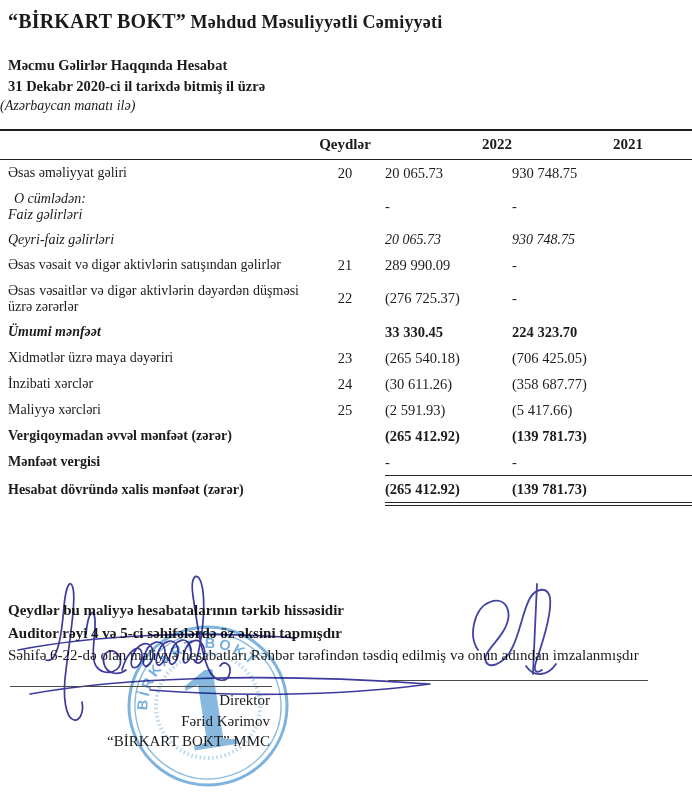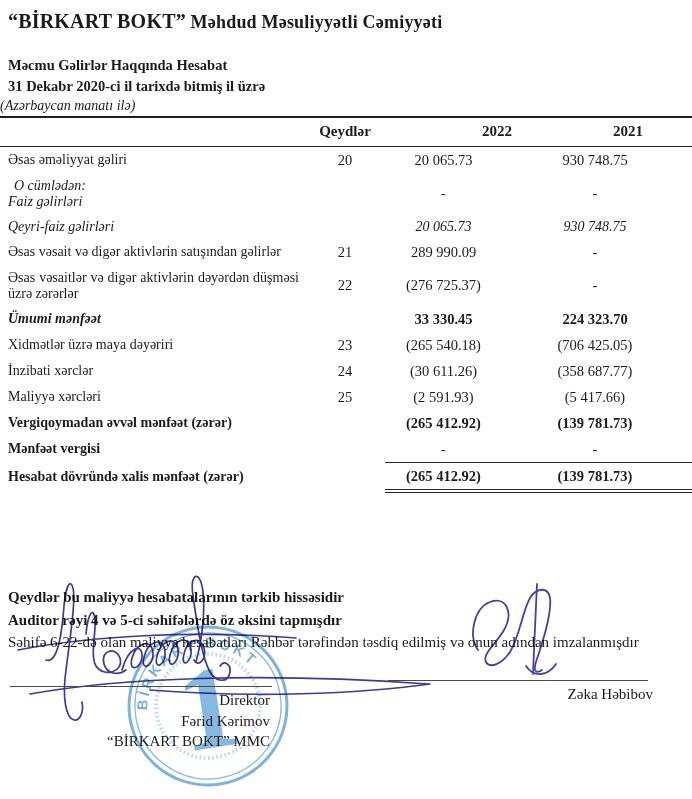--- a/index.html
+++ b/index.html
@@ -11,34 +11,34 @@
   .page { position:relative; width:692px; height:728px; }
 
   
   .doc-title { padding:10px 0 0 8px; font-size:18px; font-weight:bold; letter-spacing:.2px; }
   .doc-title .co { font-size:20px; }
   .report-title { margin:24px 0 0 8px; font-size:14.5px; font-weight:bold; }
   .report-period { margin:4px 0 0 8px; font-size:14.5px; font-weight:bold; }
   .currency-note { margin:3px 10px 0 0; font-size:14px; font-style:italic; text-align:left; }
 
   
-  table.fin { width:692px; border-collapse:collapse; margin-top:2px; table-layout:fixed; }
+  table.fin { width:692px; border-collapse:collapse; margin-top:15px; table-layout:fixed; }
   col.c1 { width:305px; } col.c2 { width:80px; } col.c3 { width:127px; } col.c4 { width:180px; }
   thead th {
     border-top:2px solid #1e1e1e; border-bottom:1.5px solid #1e1e1e;
     font-size:15px; font-weight:bold; padding:5px 0 6px; vertical-align:middle;
   }
   thead th.h-notes { text-align:center; }
   thead th.h-2022 { text-align:right; }
   thead th.h-2021 { text-align:center; padding-left:52px; }
   td { padding:4.5px 0; vertical-align:middle; font-size:14.5px; }
   td.c-label { font-size:14px; padding-left:8px; white-space:nowrap; }
   tr.wrap td.c-label { white-space:normal; text-align:justify; padding-right:6px; }
   td.c-note { text-align:center; font-size:14.5px; }
-  td.c-v { text-align:center; }
+  td.c-v { text-align:left; }
   td.c-v22 { padding-right:10px; }
   td.c-v21 { padding-right:14px; }
   tr.it td.c-label { font-style:italic; }
   tr.b  td.c-label { font-weight:bold; }
   tr.bi td.c-label { font-weight:bold; font-style:italic; }
   tr.vi td.c-v { font-style:italic; font-size:14px; }
   tr.vb td.c-v { font-weight:bold; }
   tr.u-single td.c-v { border-bottom:1.5px solid #262626; }
   tr.u-thick  td.c-v { border-bottom:4px double #262626; }
   td .l1.ind { padding-left:6px; }
@@ -236,17 +236,16 @@
     <div class="sig-line left"></div>
     <div class="sig-line right"></div>
 
     <div class="sig-text left">
       <div>Direktor</div>
       <div>Fərid Kərimov</div>
       <div>“BİRKART BOKT” MMC</div>
     </div>
 
     <div class="sig-text right">
-      <div>Zəka Həbibov</div>
     </div>
 
   </div>
 </div>
 
 </body></html>

